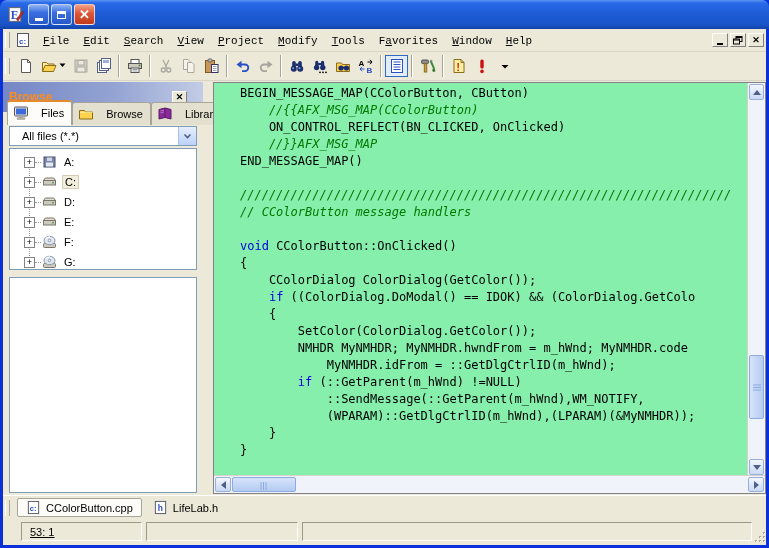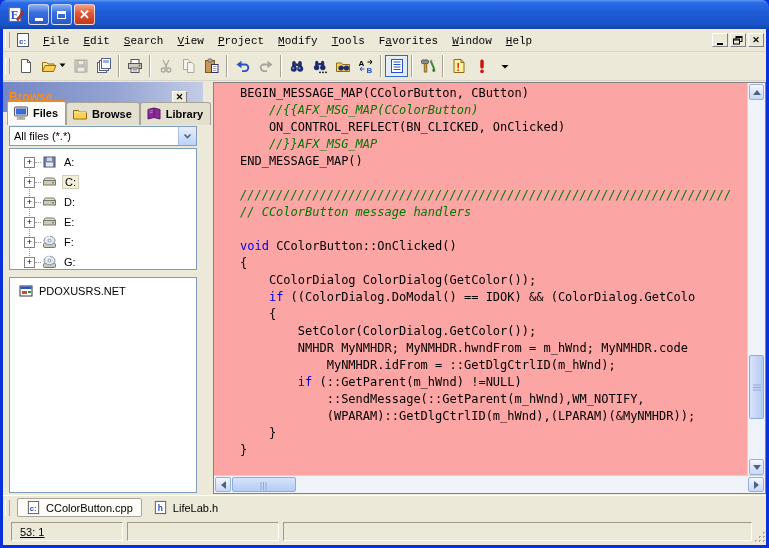--- a/index.html
+++ b/index.html
@@ -50,26 +50,26 @@
 
   
   #browse{position:absolute;left:0;top:0;width:200px;bottom:0;}
   #browse-header{position:absolute;left:0;top:2px;right:0;height:30px;
     background:linear-gradient(90deg,#7487c4 0%,#93a3d2 55%,#c3cce6 100%);
     display:flex;align-items:center;padding:0 16px 0 6px;box-sizing:border-box;}
   #browse-title{color:#ff8c1a;font-weight:bold;font-size:12px;flex:1;}
   #browse-close{width:15px;height:13px;background:#ece9d8;border:1px solid;border-color:#fff #808080 #808080 #fff;
     font-size:9px;font-weight:bold;display:flex;align-items:center;justify-content:center;box-sizing:border-box;}
   #browse-tabs{position:absolute;left:4px;top:21px;right:2px;height:24px;display:flex;align-items:flex-end;font-size:11px;}
-  .btab{display:flex;align-items:center;gap:4px;padding:3px 7px 4px 5px;border:1px solid #a8a49a;border-bottom:none;
-    border-radius:3px 3px 0 0;background:#e4e0d0;height:23px;box-sizing:border-box;font-weight:bold;}
+  .btab{display:flex;align-items:center;gap:12px;padding:3px 7px 4px 5px;border:1px solid #a8a49a;border-bottom:none;
+    border-radius:3px 3px 0 0;background:#e4e0d0;height:23px;box-sizing:border-box;}
   .btab.active{background:#fdfcf8;border-top:2px solid #e68b2c;height:25px;}
   #browse-combo{position:absolute;left:6px;top:46px;right:6px;height:20px;background:#fff;border:1px solid #7f9db9;
     display:flex;align-items:center;font-size:11px;box-sizing:border-box;}
-  #browse-combo .cb-text{flex:1;padding-left:4px;}
+  #browse-combo .cb-text{flex:1;padding-left:12px;}
   #browse-combo .cb-btn{width:17px;height:100%;background:linear-gradient(180deg,#e6eefc,#bcd2f8);border-left:1px solid #a8c0e8;
     display:flex;align-items:center;justify-content:center;}
 
   #drive-tree{position:absolute;left:6px;top:68px;right:6px;height:122px;background:#fff;border:1px solid #7f9db9;
     padding-top:3px;box-sizing:border-box;overflow:hidden;}
   #drive-tree{position:absolute;}
   .tree-inner{position:relative;height:100%;}
   .tree-vline{position:absolute;left:19px;top:8px;height:100px;border-left:1px dotted #9a9a9a;}
   .tree-row{display:flex;align-items:center;height:20px;padding-left:14px;font-size:11px;position:relative;}
   .plusbox{width:11px;height:11px;border:1px solid #848284;background:#fff;display:flex;align-items:center;justify-content:center;
@@ -81,21 +81,21 @@
 
   #file-list{position:absolute;left:6px;top:197px;right:6px;bottom:3px;background:#fff;border:1px solid #7f9db9;
     padding-top:4px;box-sizing:border-box;}
   .file-row{display:flex;align-items:center;height:18px;padding-left:8px;font-size:11px;gap:5px;}
   .file-row .icon{width:16px;height:16px;}
 
   
   #splitter{position:absolute;left:200px;top:0;width:10px;bottom:0;}
 
   
-  #editor{position:absolute;left:210px;right:0;top:2px;bottom:2px;background:#fca5a5;border:1px solid #848284;box-sizing:border-box;}
+  #editor{position:absolute;left:210px;right:0;top:2px;bottom:2px;background:#86efac;border:1px solid #848284;box-sizing:border-box;}
   #code-area{position:absolute;left:0;top:0;right:17px;bottom:17px;overflow:hidden;padding:2px 0 0 26px;
     font-family:"DejaVu Sans Mono","Liberation Mono",monospace;font-size:12px;line-height:17px;white-space:pre;}
   .cl span.p{color:#000;}
   .cl span.k{color:#0000e0;}
   .cl span.c{color:#007800;font-style:italic;}
 
   
   .sb-arrow{position:absolute;background:linear-gradient(180deg,#f3f7fe,#c9d8f4);border:1px solid #9ab0d8;border-radius:2px;
     display:flex;align-items:center;justify-content:center;box-sizing:border-box;}
   #vscroll{position:absolute;right:0;top:0;width:17px;bottom:17px;background:#f0f3fa;border-left:1px solid #d6d2c8;}
@@ -115,21 +115,21 @@
   #bottomtabs{position:absolute;left:0;right:0;bottom:26px;height:23px;display:flex;align-items:center;font-size:11px;
     border-top:1px solid #fff;}
   .ftab{display:flex;align-items:center;gap:5px;padding:2px 8px;margin-left:3px;height:19px;box-sizing:border-box;}
   .ftab.active{background:#fdfcf8;border:1px solid #a8a49a;border-radius:2px;}
   .ftab .icon{width:15px;height:15px;}
 
   
   #statusbar{position:absolute;left:0;right:0;bottom:0;height:26px;padding-top:3px;display:flex;gap:4px;box-sizing:border-box;font-size:11px;}
   .spanel{height:19px;border:1px solid;border-color:#9d9989 #fdfdfd #fdfdfd #9d9989;display:flex;align-items:center;
     padding:0 8px;box-sizing:border-box;}
-  #sp-pos{width:112px;margin-left:8px;text-decoration:underline;}
+  #sp-pos{width:121px;margin-left:18px;text-decoration:underline;}
   #sp-2{width:152px;}
   #sp-mode{width:118px;}
   #sp-4{flex:1;margin-right:14px;}
   #resize-grip{position:absolute;right:0;bottom:2px;width:13px;height:13px;}
 </style>
 </head>
 <body>
 
 <div id="win">
   <div id="titlebar">
@@ -492,31 +492,20 @@
                       <circle cx="8" cy="6.5" r="1.3" fill="#fff" stroke="#8a96a6"></circle>
                       <path d="M4.5 4.5a5 3.6 0 0 1 4-1.6" fill="none" stroke="#fff" stroke-width="1.2"></path>
                     </svg>
                   </span>
                   <span class="tree-label">G:</span>
                 </div>
               </div>
             </div>
         </div>
         <div id="file-list">
-            <div class="file-row">
-              <span class="icon">
-                <svg width="16" height="16" viewBox="0 0 16 16">
-                  <rect x="2" y="3" width="12" height="10" fill="#fff" stroke="#334"></rect>
-                  <rect x="2.5" y="3.5" width="11" height="2.5" fill="#2a50c8"></rect>
-                  <rect x="4" y="8" width="5" height="3" fill="#d04830"></rect>
-                  <rect x="10" y="8" width="3" height="2" fill="#3a8a3a"></rect>
-                </svg>
-              </span>
-              <span>PDOXUSRS.NET</span>
-            </div>
           </div>
       </div>
 
       <div id="splitter"></div>
 
       <div id="editor">
         <div id="code-area"><div class="cl"><span class="p">BEGIN_MESSAGE_MAP(CColorButton, CButton)</span></div><div class="cl"><span class="c">    //{{AFX_MSG_MAP(CColorButton)</span></div><div class="cl"><span class="p">    ON_CONTROL_REFLECT(BN_CLICKED, OnClicked)</span></div><div class="cl"><span class="c">    //}}AFX_MSG_MAP</span></div><div class="cl"><span class="p">END_MESSAGE_MAP()</span></div><div class="cl">&nbsp;</div><div class="cl"><span class="c">////////////////////////////////////////////////////////////////////</span></div><div class="cl"><span class="c">// CColorButton message handlers</span></div><div class="cl">&nbsp;</div><div class="cl"><span class="k">void</span><span class="p"> CColorButton::OnClicked()</span></div><div class="cl"><span class="p">{</span></div><div class="cl"><span class="p">    CColorDialog ColorDialog(GetColor());</span></div><div class="cl"><span class="p">    </span><span class="k">if</span><span class="p"> ((ColorDialog.DoModal() == IDOK) &amp;&amp; (ColorDialog.GetColo</span></div><div class="cl"><span class="p">    {</span></div><div class="cl"><span class="p">        SetColor(ColorDialog.GetColor());</span></div><div class="cl"><span class="p">        NMHDR MyNMHDR; MyNMHDR.hwndFrom = m_hWnd; MyNMHDR.code</span></div><div class="cl"><span class="p">            MyNMHDR.idFrom = ::GetDlgCtrlID(m_hWnd);</span></div><div class="cl"><span class="p">        </span><span class="k">if</span><span class="p"> (::GetParent(m_hWnd) !=NULL)</span></div><div class="cl"><span class="p">            ::SendMessage(::GetParent(m_hWnd),WM_NOTIFY,</span></div><div class="cl"><span class="p">            (WPARAM)::GetDlgCtrlID(m_hWnd),(LPARAM)(&amp;MyNMHDR));</span></div><div class="cl"><span class="p">    }</span></div><div class="cl"><span class="p">}</span></div></div>
         <div id="vscroll">
           <span class="sb-arrow up">
               <span class="tri" style="border-left:4px solid transparent;border-right:4px solid transparent;border-bottom:5px solid #4d6185;"></span>

